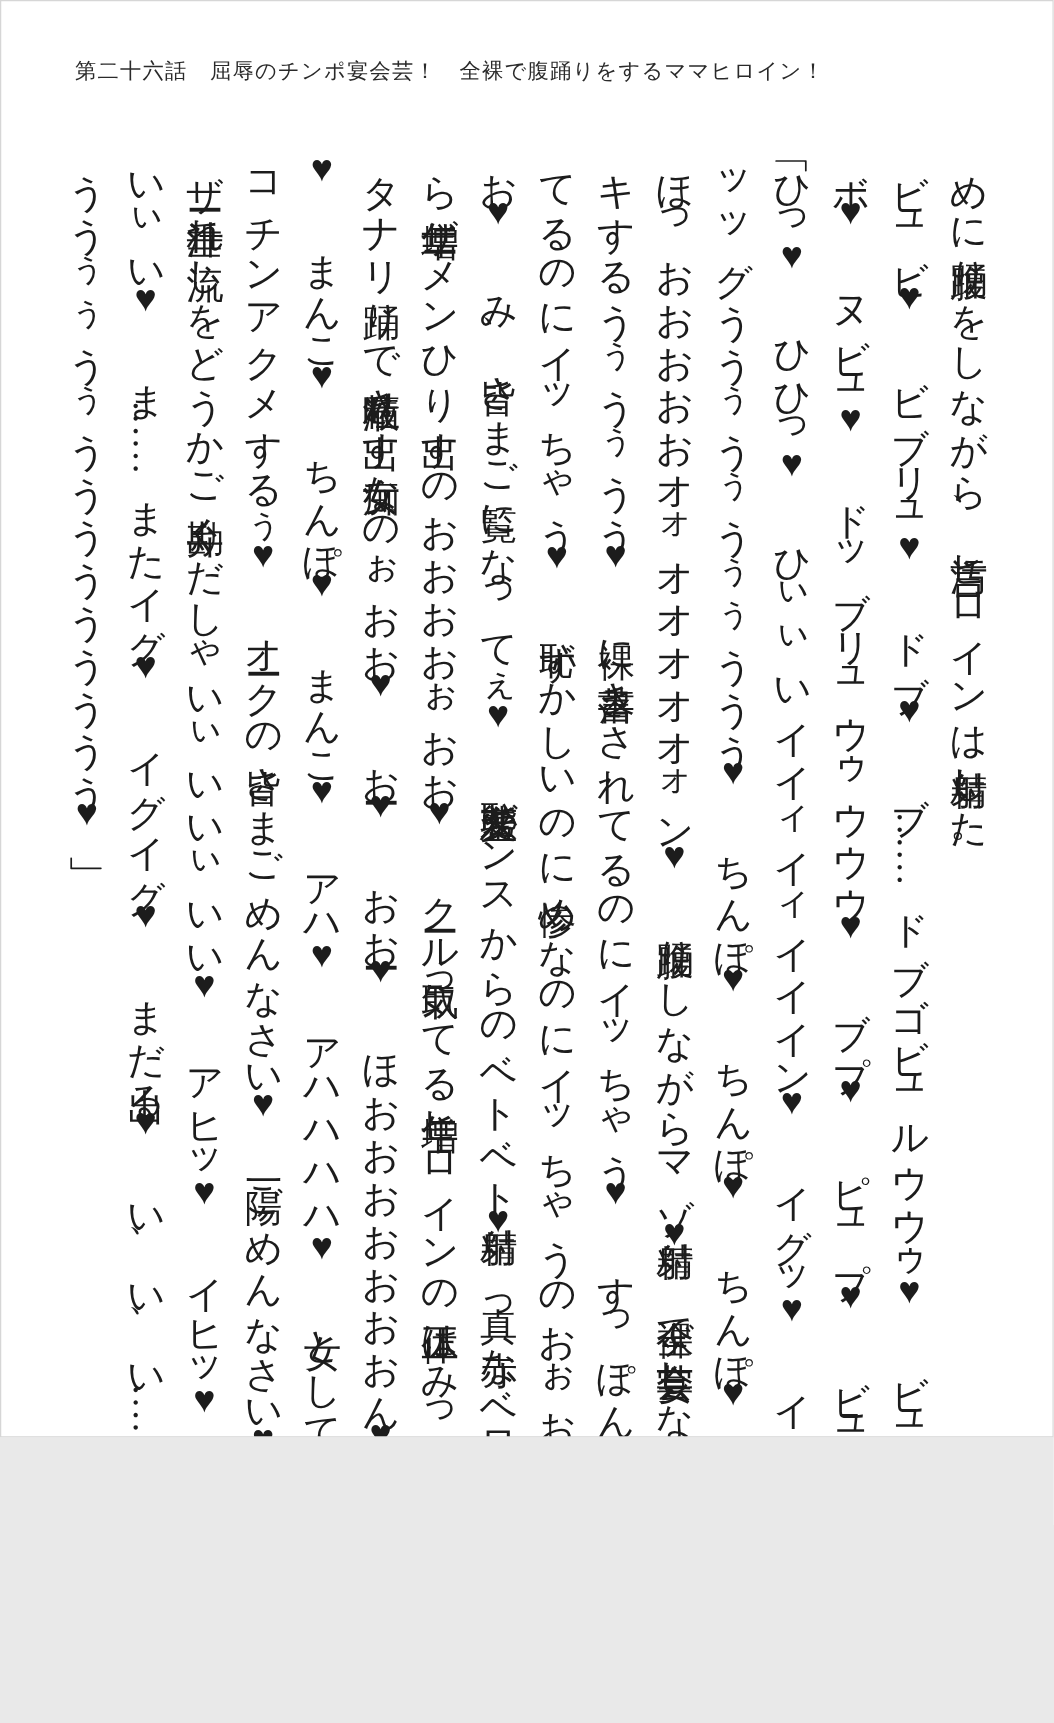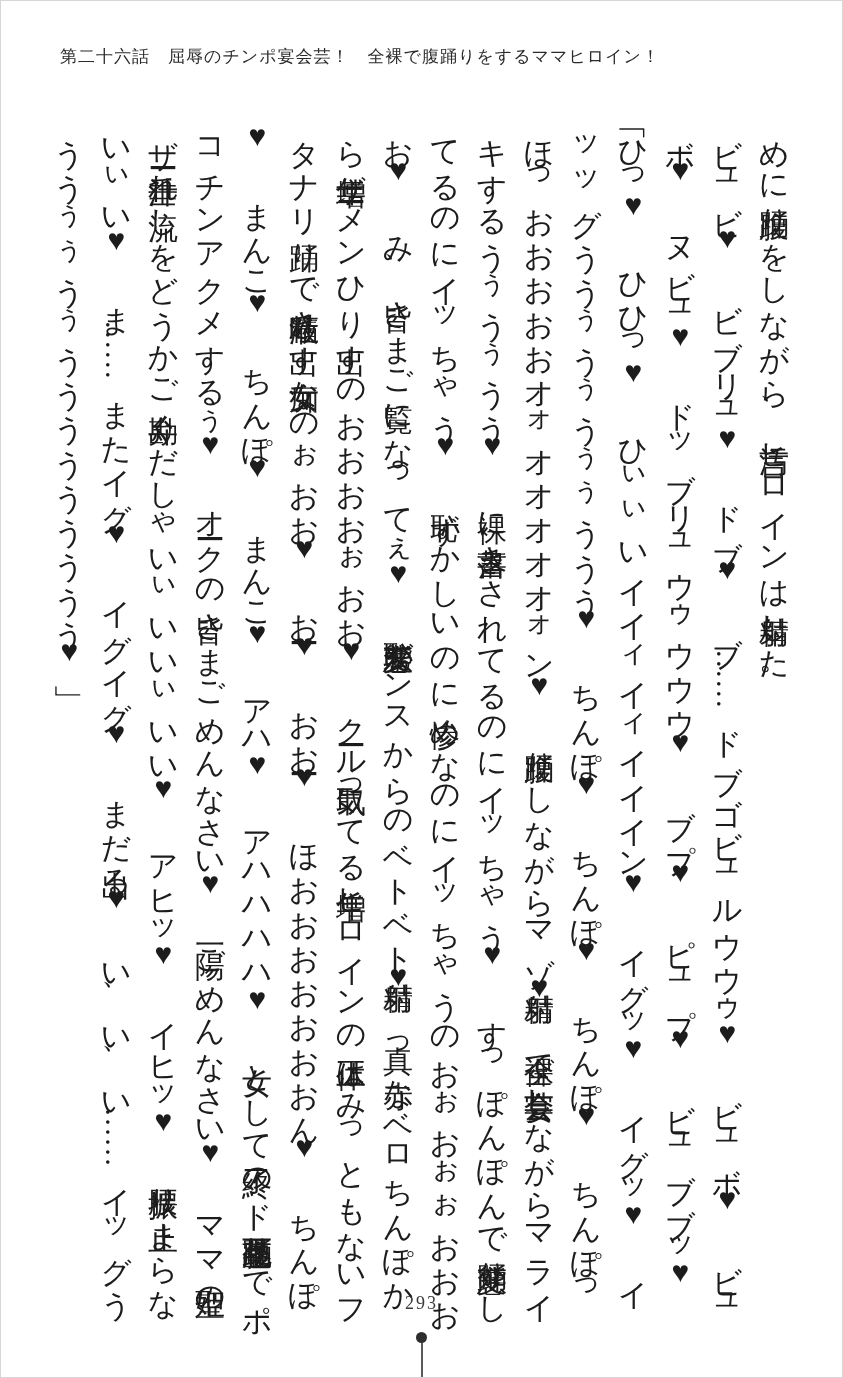--- a/index.html
+++ b/index.html
@@ -3,21 +3,21 @@
 <meta charset="utf-8">
 <style>
   html, body {
     margin: 0;
     padding: 0;
     background: #e9e9e9;
   }
   .book-page {
     position: relative;
     width: 843px;
-    height: 1378px;
+    height: 1150px;
     background: #ffffff;
     box-sizing: border-box;
     border: 1px solid #d6d6d6;
     overflow: hidden;
     font-family: "Liberation Serif", "DejaVu Serif", serif;
     color: #1e1e1e;
   }
   
   .chapter-header {
     position: absolute;

